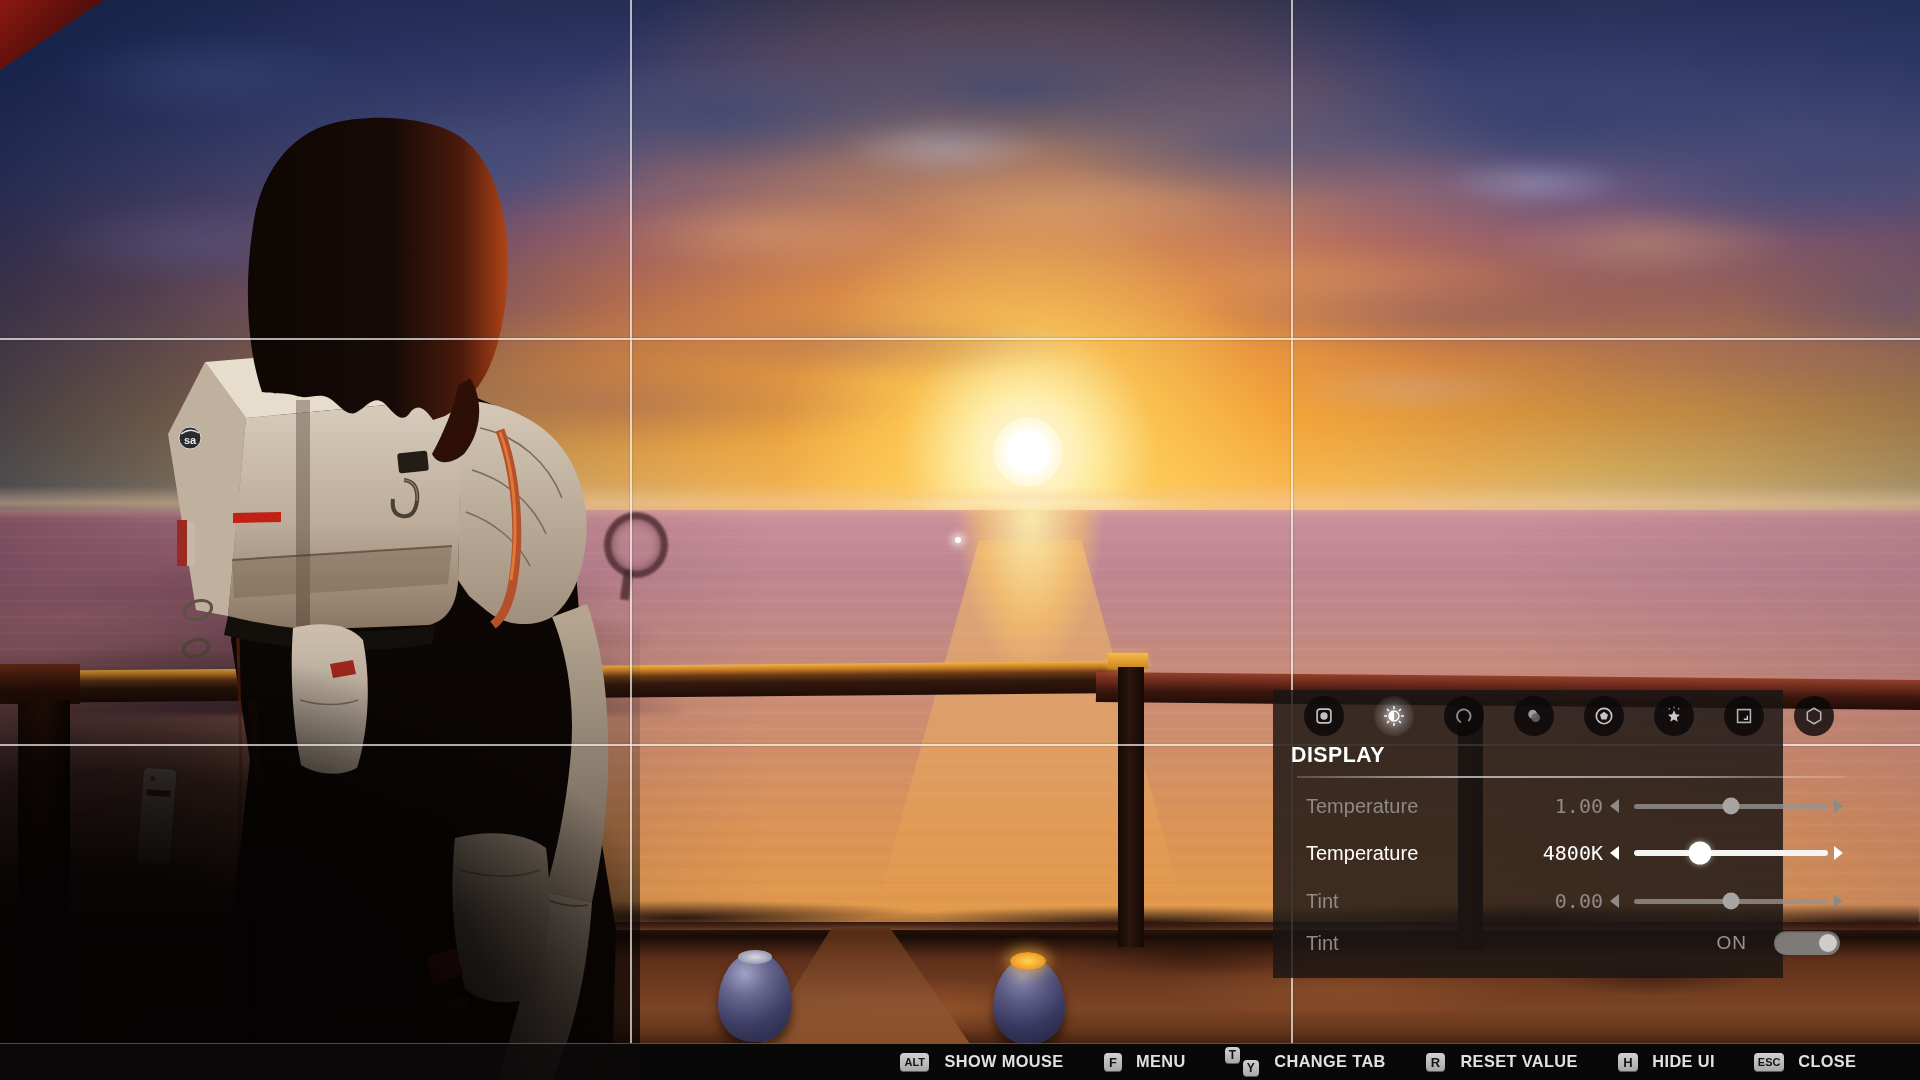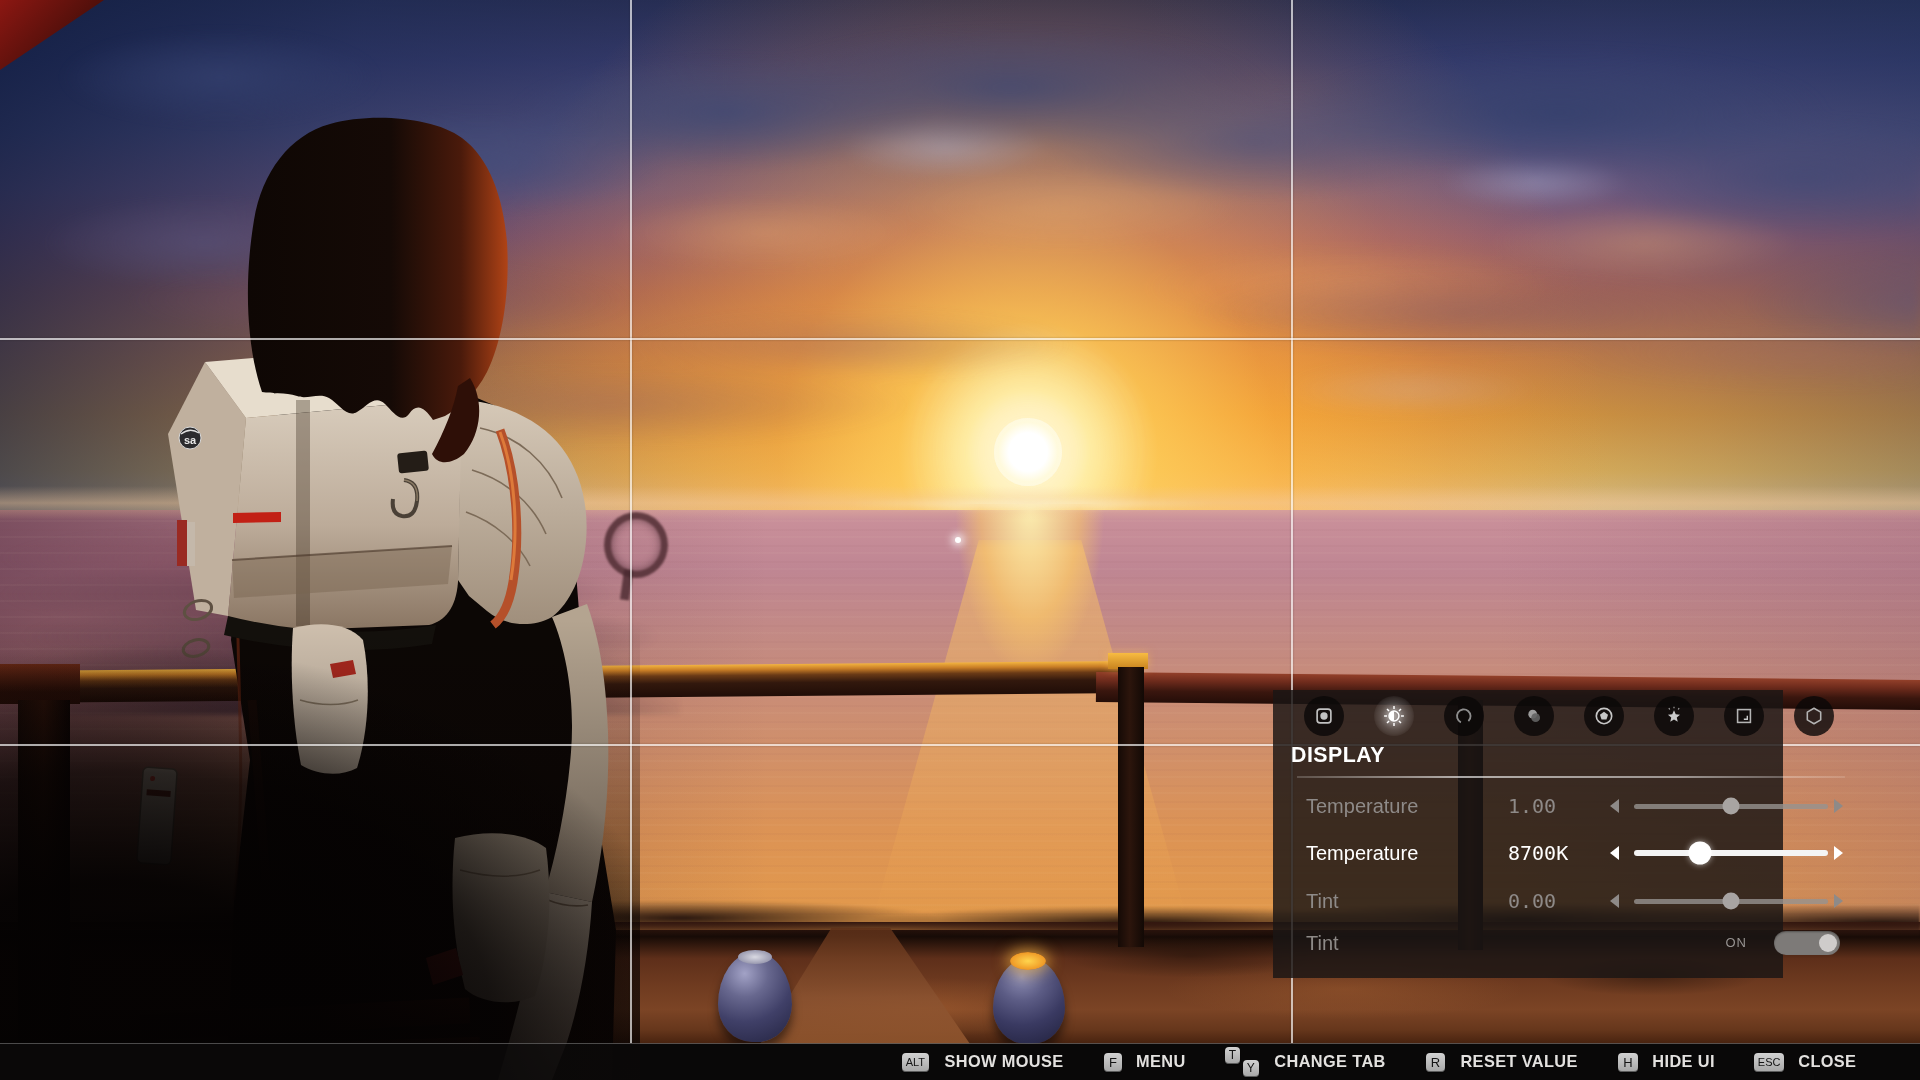--- a/index.html
+++ b/index.html
@@ -157,47 +157,47 @@
   .chip svg{display:block;}
   .chip.active{background:radial-gradient(circle, rgba(255,255,255,.32), rgba(255,255,255,.1) 62%, rgba(255,255,255,0) 78%);}
   .chip.active svg{filter:drop-shadow(0 0 4px rgba(255,255,255,.9));}
   .panel-title{position:absolute;left:18px;top:52px;color:#fff;font-size:22px;font-weight:700;
     letter-spacing:.5px;transform:scaleX(.97);transform-origin:left;}
   .divider{position:absolute;left:24px;top:86px;width:548px;height:2px;
     background:linear-gradient(to right, rgba(255,255,255,.18), rgba(255,255,255,.62) 30%, rgba(255,255,255,.5) 70%, rgba(255,255,255,.12));}
   .prow{position:absolute;left:0;width:593px;height:40px;}
   .prow .lab{position:absolute;left:33px;top:0;line-height:40px;font-size:20px;color:#8e8a88;}
   .prow .val{position:absolute;left:235px;top:0;width:95px;line-height:40px;font-size:20px;color:#8e8a88;
-    font-family:"DejaVu Sans Mono",monospace;letter-spacing:0px;}
+    text-align:right;font-family:"DejaVu Sans Mono",monospace;letter-spacing:0px;}
   .prow.selected .lab,.prow.selected .val{color:#ffffff;}
   .arr{position:absolute;top:50%;width:0;height:0;border-top:7px solid transparent;border-bottom:7px solid transparent;transform:translateY(-50%);}
   .arr-l{left:337px;border-right:9px solid #8e8a88;}
   .arr-r{left:561px;border-left:9px solid #8e8a88;}
   .prow.selected .arr-l{border-right-color:#fff;}
   .prow.selected .arr-r{border-left-color:#fff;}
   .track{position:absolute;left:361px;top:50%;width:194px;height:5px;margin-top:-2.5px;
     border-radius:3px;background:rgba(150,146,144,.8);}
   .prow.selected .track{height:6px;margin-top:-3px;background:#f4f4f4;}
   .handle{position:absolute;top:50%;left:50%;width:17px;height:17px;border-radius:50%;
     background:#a8a4a2;transform:translate(-50%,-50%);}
   .prow.selected .handle{width:23px;height:23px;background:#ffffff;box-shadow:0 0 6px rgba(255,255,255,.6);}
-  .onlab{position:absolute;left:394px;top:0;width:80px;line-height:40px;font-size:13px;color:#979391;text-align:right;letter-spacing:1px;}
+  .onlab{position:absolute;left:394px;top:0;width:80px;line-height:40px;font-size:19px;color:#979391;text-align:right;letter-spacing:1px;}
   .toggle{position:absolute;left:501px;top:50%;width:66px;height:24px;margin-top:-12px;border-radius:12px;
     background:#7d7a78;box-shadow:inset 0 1px 2px rgba(0,0,0,.35);}
   .knob{position:absolute;top:3px;left:3px;width:18px;height:18px;border-radius:50%;background:#cfcccb;}
   .toggle.on .knob{left:auto;right:3px;}
 
   
   .bottombar{left:0;top:1043px;width:1920px;height:37px;background:rgba(13,11,11,.72);
     border-top:1px solid rgba(215,215,215,.32);
     display:flex;align-items:center;justify-content:flex-end;gap:38px;padding-right:62px;}
   .hint{display:flex;align-items:center;gap:13px;}
   .hint .hlabel{color:#e3e1df;font-size:17px;font-weight:700;letter-spacing:.4px;transform:scaleX(.96);}
   .key{display:inline-block;min-width:18px;padding:2px 5px;border-radius:4px;text-align:right;
-    background:linear-gradient(#d2d2d2,#a6a6a6);color:#141414;font-size:13px;font-weight:400;
+    background:linear-gradient(#d2d2d2,#a6a6a6);color:#141414;font-size:13px;font-weight:700;
     box-shadow:inset 0 -1px 0 rgba(0,0,0,.45), 0 1px 1px rgba(0,0,0,.4);line-height:15px;}
   .key.small{font-size:11px;padding:2px 4px;}
   .keystack{position:relative;width:34px;height:30px;}
   .keystack .key{position:absolute;min-width:12px;padding:1px 4px;font-size:12px;}
   .keystack .k1{left:0;top:0;}
   .keystack .k2{right:0;bottom:0;}
 </style>
 </head>
 <body>
 
@@ -405,21 +405,21 @@
       <div class="val">1.00</div>
       <div class="arr arr-l"></div>
       <div class="track">
           <div class="handle" style="left: 50%;"></div>
         </div>
       <div class="arr arr-r"></div>
     </div>
 
     <div class="prow selected" style="top:143px">
       <div class="lab">Temperature</div>
-      <div class="val">8700K</div>
+      <div class="val">4800K</div>
       <div class="arr arr-l"></div>
       <div class="track">
           <div class="handle" style="left: 34%;"></div>
         </div>
       <div class="arr arr-r"></div>
     </div>
 
     <div class="prow" style="top:191px">
       <div class="lab">Tint</div>
       <div class="val">0.00</div>

